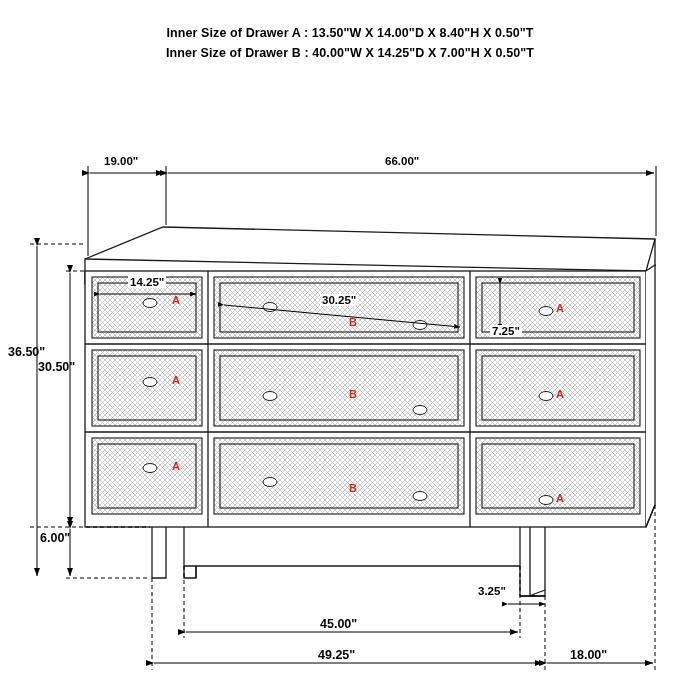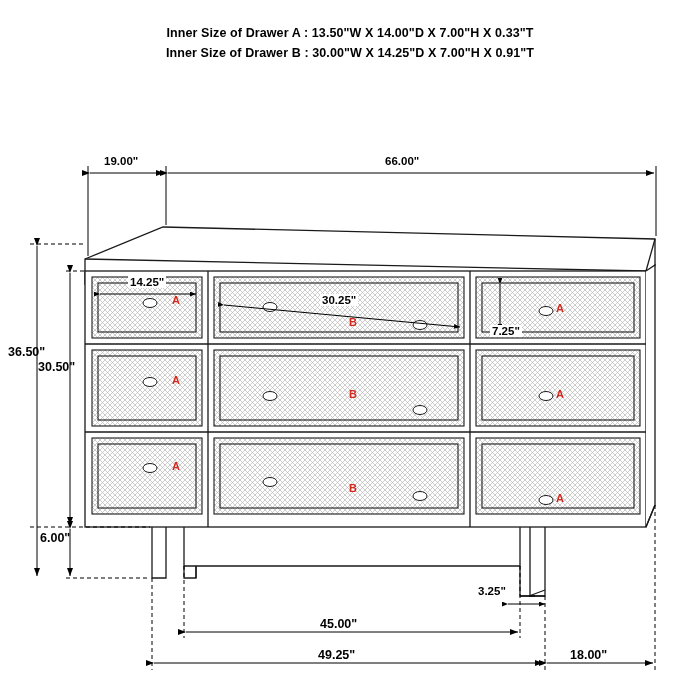--- a/index.html
+++ b/index.html
@@ -47,22 +47,22 @@
     font-weight: bold;
     color: #d42a20;
     white-space: nowrap;
   }
 </style>
 </head>
 <body>
 
 <div id="page">
 
-  <div class="hdr" id="hdr1">Inner Size of Drawer A : 13.50"W X 14.00"D X 7.00"H X 0.33"T</div>
-  <div class="hdr" id="hdr2">Inner Size of Drawer B : 30.00"W X 14.25"D X 7.00"H X 0.91"T</div>
+  <div class="hdr" id="hdr1">Inner Size of Drawer A : 13.50"W X 14.00"D X 8.40"H X 0.50"T</div>
+  <div class="hdr" id="hdr2">Inner Size of Drawer B : 40.00"W X 14.25"D X 7.00"H X 0.50"T</div>
 
   <svg id="diagram" width="700" height="700" viewBox="0 0 700 700">
     <defs>
       <marker id="ah" markerWidth="9" markerHeight="9" refX="8" refY="3" orient="auto" markerUnits="strokeWidth">
         <path d="M0,0 L8,3 L0,6 z" fill="#000"></path>
       </marker>
       <marker id="ahs" markerWidth="7" markerHeight="7" refX="6" refY="2.4" orient="auto" markerUnits="strokeWidth">
         <path d="M0,0 L6,2.4 L0,4.8 z" fill="#000"></path>
       </marker>
       <pattern id="weave" width="5" height="5" patternUnits="userSpaceOnUse">

